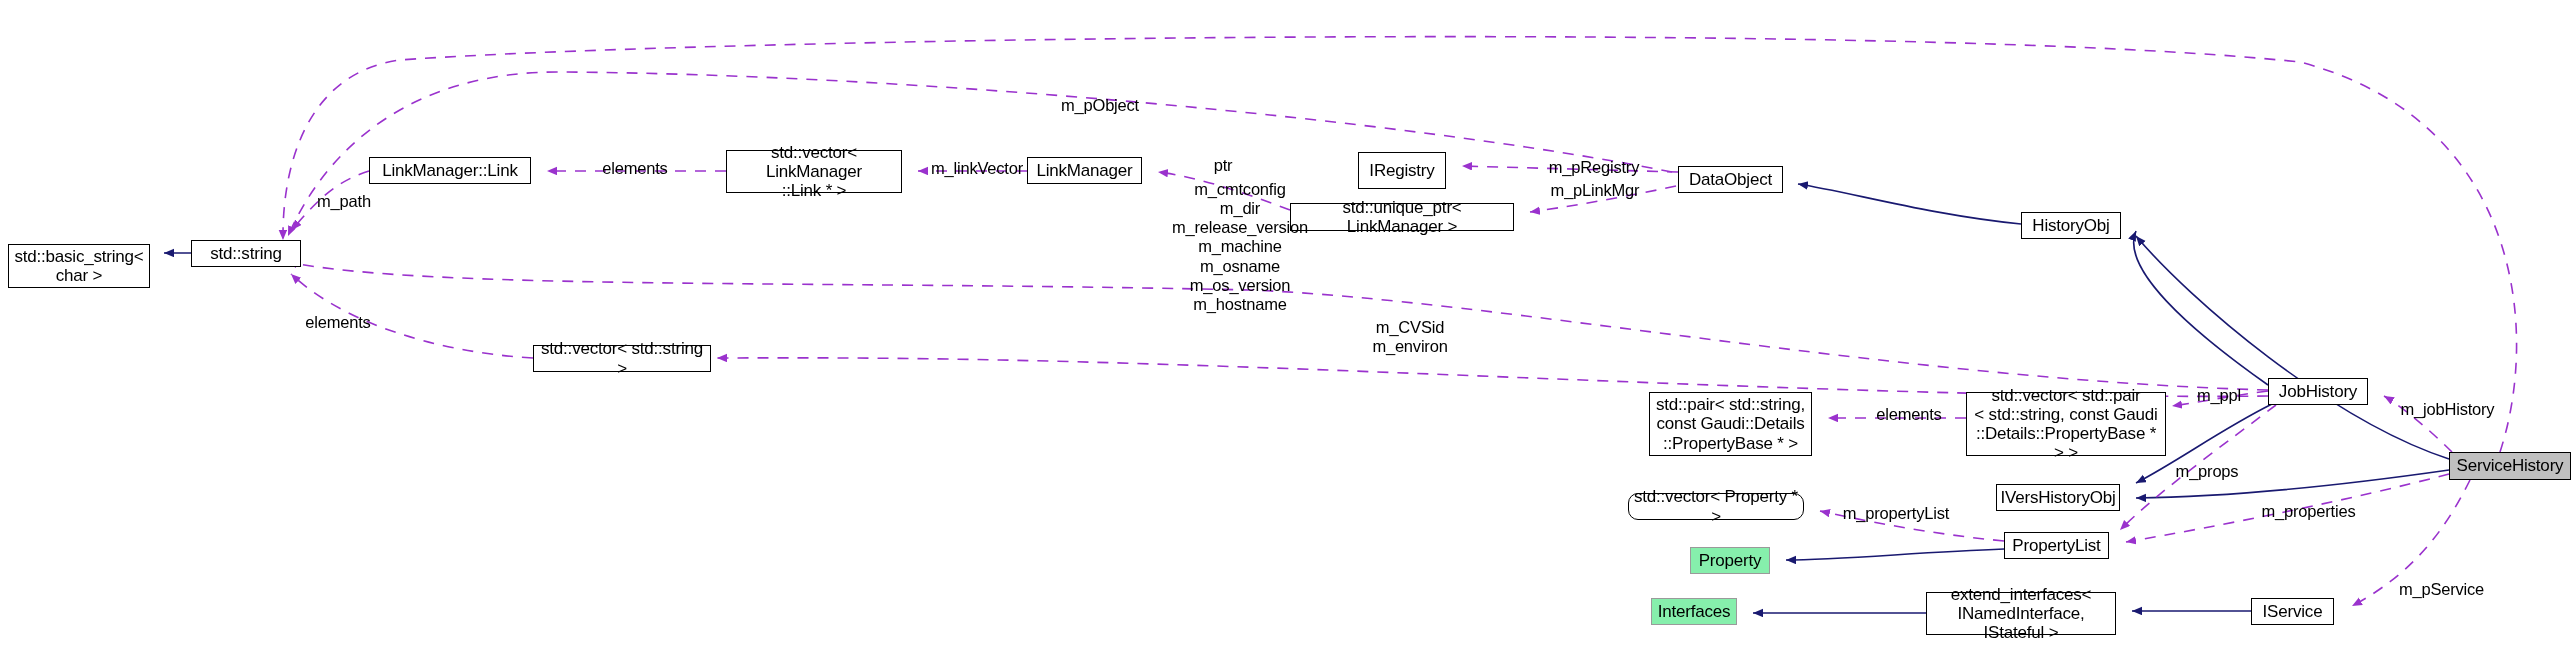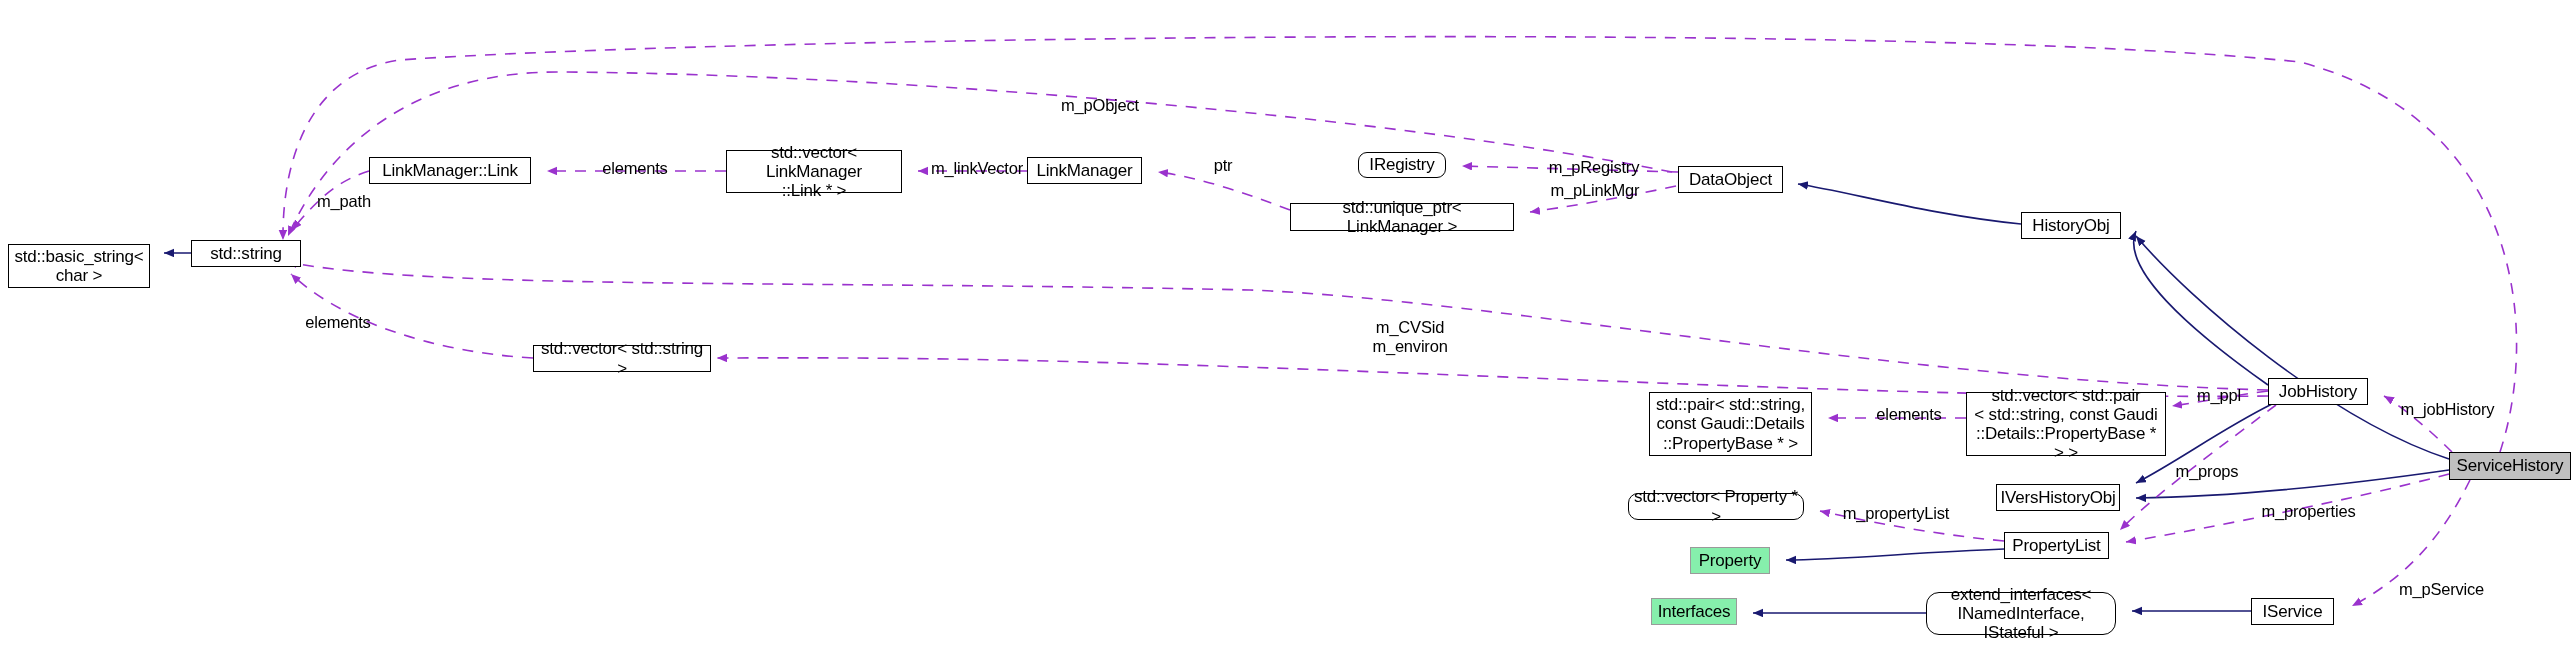--- a/index.html
+++ b/index.html
@@ -129,21 +129,21 @@
 
   <div class="node" style="left:369px;top:157px;width:162px;height:27px;">LinkManager::Link</div>
 
   <div class="node" style="left:726px;top:150px;width:176px;height:43px;">std::vector&lt; LinkManager
 ::Link * &gt;</div>
 
   <div class="node" style="left:1027px;top:157px;width:115px;height:27px;">LinkManager</div>
 
   <div class="node" style="left:1290px;top:203px;width:224px;height:28px;">std::unique_ptr&lt; LinkManager &gt;</div>
 
-  <div class="node" style="left:1358px;top:152px;width:88px;height:26px;border-radius:9px;">IRegistry</div>
+  <div class="node" style="left:1358px;top:152px;width:88px;height:37px;">IRegistry</div>
 
   <div class="node" style="left:1678px;top:166px;width:105px;height:27px;">DataObject</div>
 
   <div class="node" style="left:2021px;top:212px;width:100px;height:27px;">HistoryObj</div>
 
   <div class="node" style="left:533px;top:345px;width:178px;height:27px;">std::vector&lt; std::string &gt;</div>
 
   <div class="node" style="left:1649px;top:392px;width:163px;height:64px;">std::pair&lt; std::string,
 const Gaudi::Details
 ::PropertyBase * &gt;</div>
@@ -159,36 +159,43 @@
   <div class="node" style="left:1996px;top:484px;width:124px;height:27px;">IVersHistoryObj</div>
 
   <div class="node" style="left:2004px;top:532px;width:105px;height:27px;">PropertyList</div>
 
   <div class="node" style="left:2268px;top:378px;width:100px;height:27px;">JobHistory</div>
 
   <div class="node current" style="left:2449px;top:452px;width:122px;height:28px;">ServiceHistory</div>
 
   <div class="node grey-border" style="left:1651px;top:598px;width:86px;height:27px;">Interfaces</div>
 
-  <div class="node" style="left:1926px;top:592px;width:190px;height:43px;border-radius:13px;">extend_interfaces&lt;
+  <div class="node" style="left:1926px;top:592px;width:190px;height:43px;">extend_interfaces&lt;
 INamedInterface, IStateful &gt;</div>
 
   <div class="node" style="left:2251px;top:598px;width:83px;height:27px;">IService</div>
 
 
   <div class="elabel" style="left:1040px;top:96px;width:120px;">m_pObject</div>
 
   <div class="elabel" style="left:299px;top:192px;width:90px;">m_path</div>
 
   <div class="elabel" style="left:585px;top:159px;width:100px;">elements</div>
 
   <div class="elabel" style="left:917px;top:159px;width:120px;">m_linkVector</div>
 
   <div class="elabel" style="left:1198px;top:156px;width:50px;">ptr</div>
 
+  <div class="elabel" style="left:1155px;top:180px;width:170px;">m_cmtconfig
+m_dir
+m_release_version
+m_machine
+m_osname
+m_os_version
+m_hostname</div>
 
   <div class="elabel" style="left:1529px;top:158px;width:130px;">m_pRegistry</div>
 
   <div class="elabel" style="left:1530px;top:181px;width:130px;">m_pLinkMgr</div>
 
   <div class="elabel" style="left:288px;top:313px;width:100px;">elements</div>
 
   <div class="elabel" style="left:1355px;top:318px;width:110px;">m_CVSid
 m_environ</div>
 

